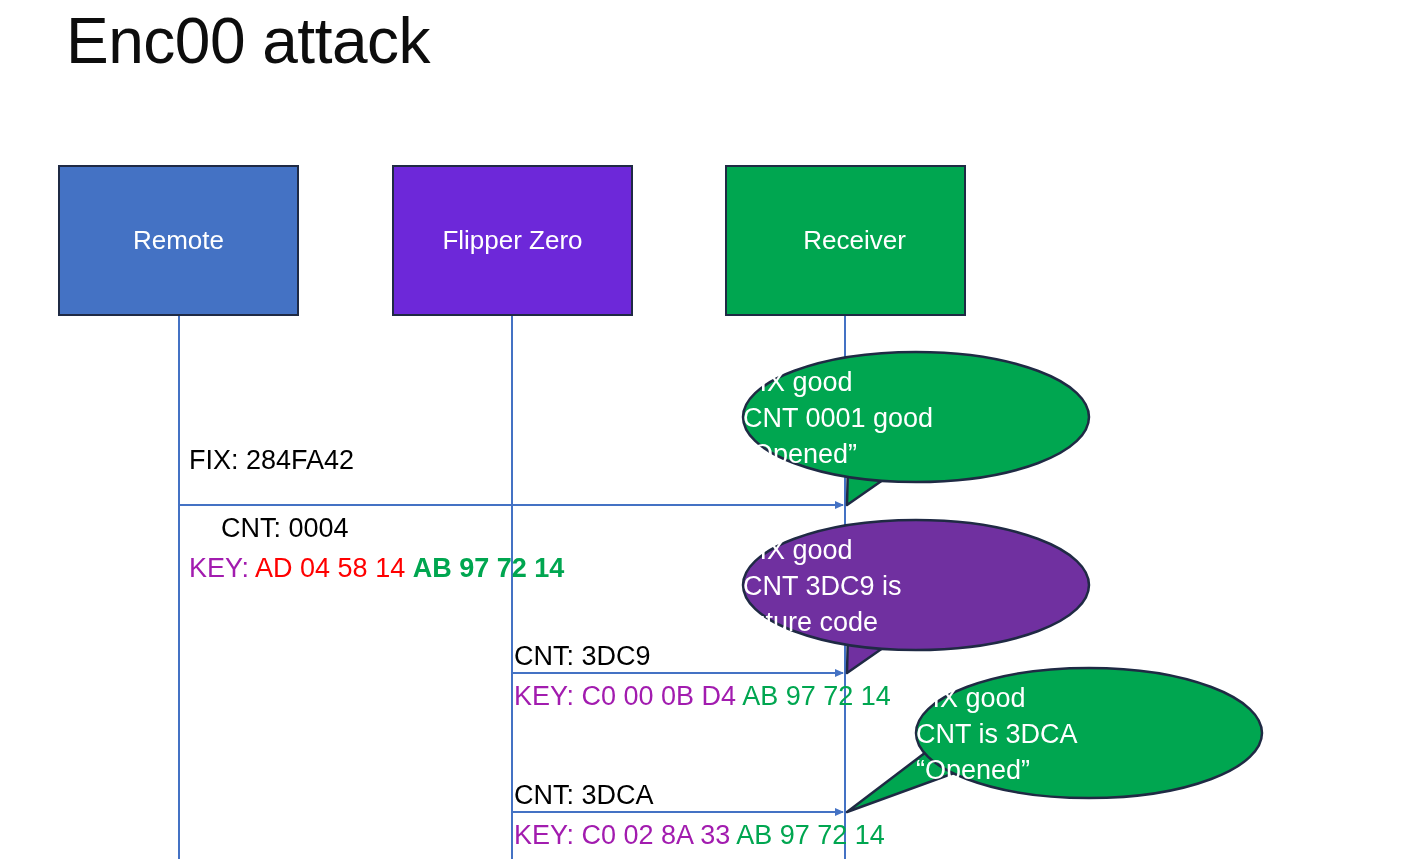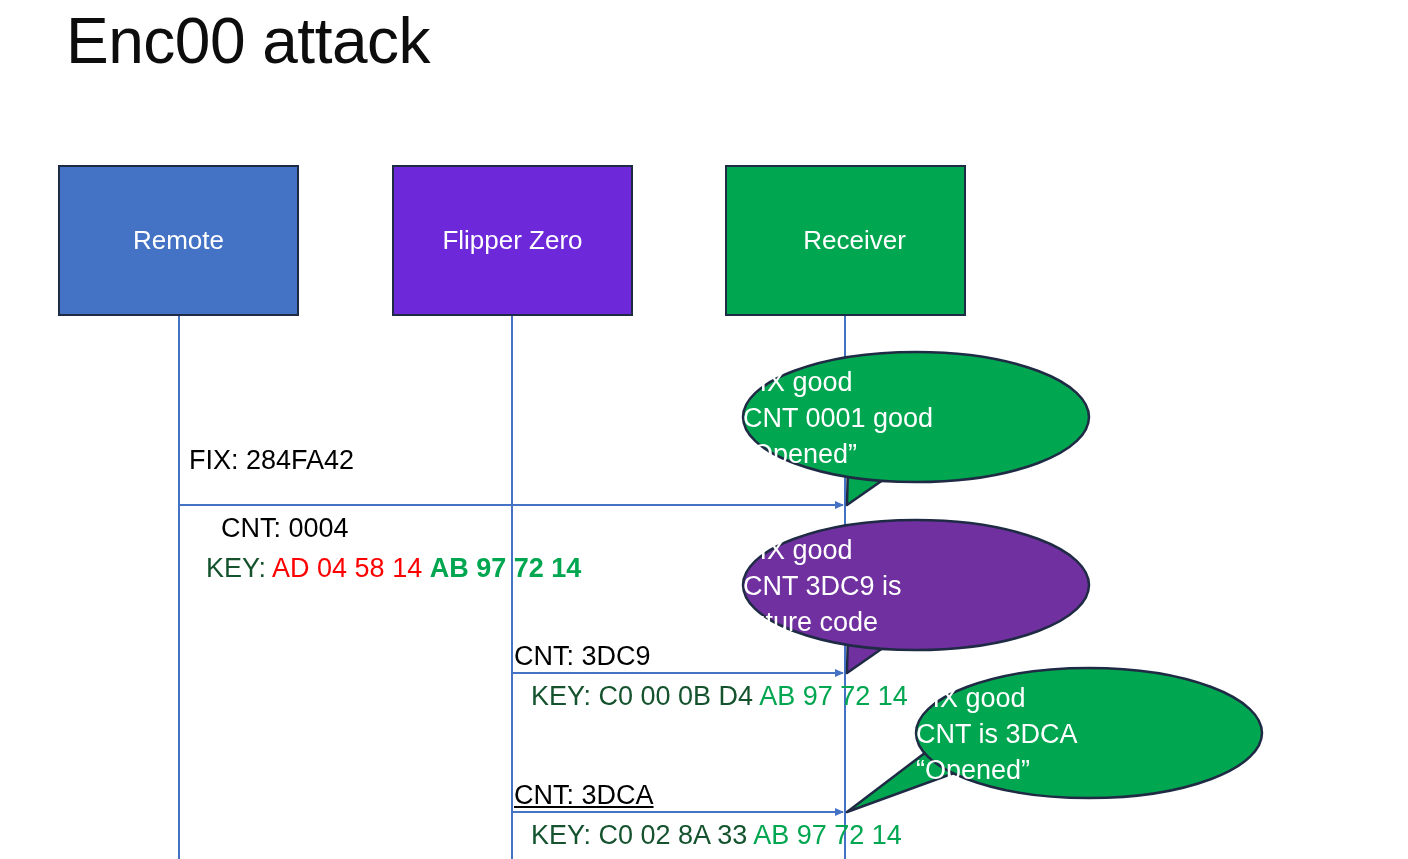--- a/index.html
+++ b/index.html
@@ -61,21 +61,21 @@
   .msg-label {
     position: absolute;
     font-size: 27px;
     color: #000000;
     white-space: nowrap;
     line-height: 1;
   }
   .hex-red   { color: #FF0000; }
   .hex-green { color: #00A650; font-weight: 600; }
   .hex-green-thin { color: #00A650; }
-  .hex-black { color: #14532d; margin-left: 17px; }
+  .hex-black { color: #a21caf; }
 
   
   .bubble-text {
     position: absolute;
     text-align: left;
     color: #ffffff;
     font-size: 27px;
     line-height: 1.33;
     white-space: nowrap;
     pointer-events: none;
@@ -143,21 +143,21 @@
   <div class="msg-label" style="left:189px; top:555px;">
     <span class="hex-black">KEY: </span><span class="hex-red">AD 04 58 14 </span><span class="hex-green">AB 97 72 14</span>
   </div>
 
   <div class="msg-label" style="left:514px; top:643px;">CNT: 3DC9</div>
 
   <div class="msg-label" style="left:514px; top:683px;">
     <span class="hex-black">KEY: C0 00 0B D4 </span><span class="hex-green-thin">AB 97 72 14</span>
   </div>
 
-  <div class="msg-label" style="left:514px; top:782px;text-decoration:underline;">CNT: 3DCA</div>
+  <div class="msg-label" style="left:514px; top:782px;">CNT: 3DCA</div>
 
   <div class="msg-label" style="left:514px; top:822px;">
     <span class="hex-black">KEY: C0 02 8A 33 </span><span class="hex-green-thin">AB 97 72 14</span>
   </div>
 
   <div class="bubble-text" style="left:743px; top:365px; width:346px;">
     <div>FIX good</div>
     <div>CNT 0001 good</div>
     <div>“Opened”</div>
   </div>

